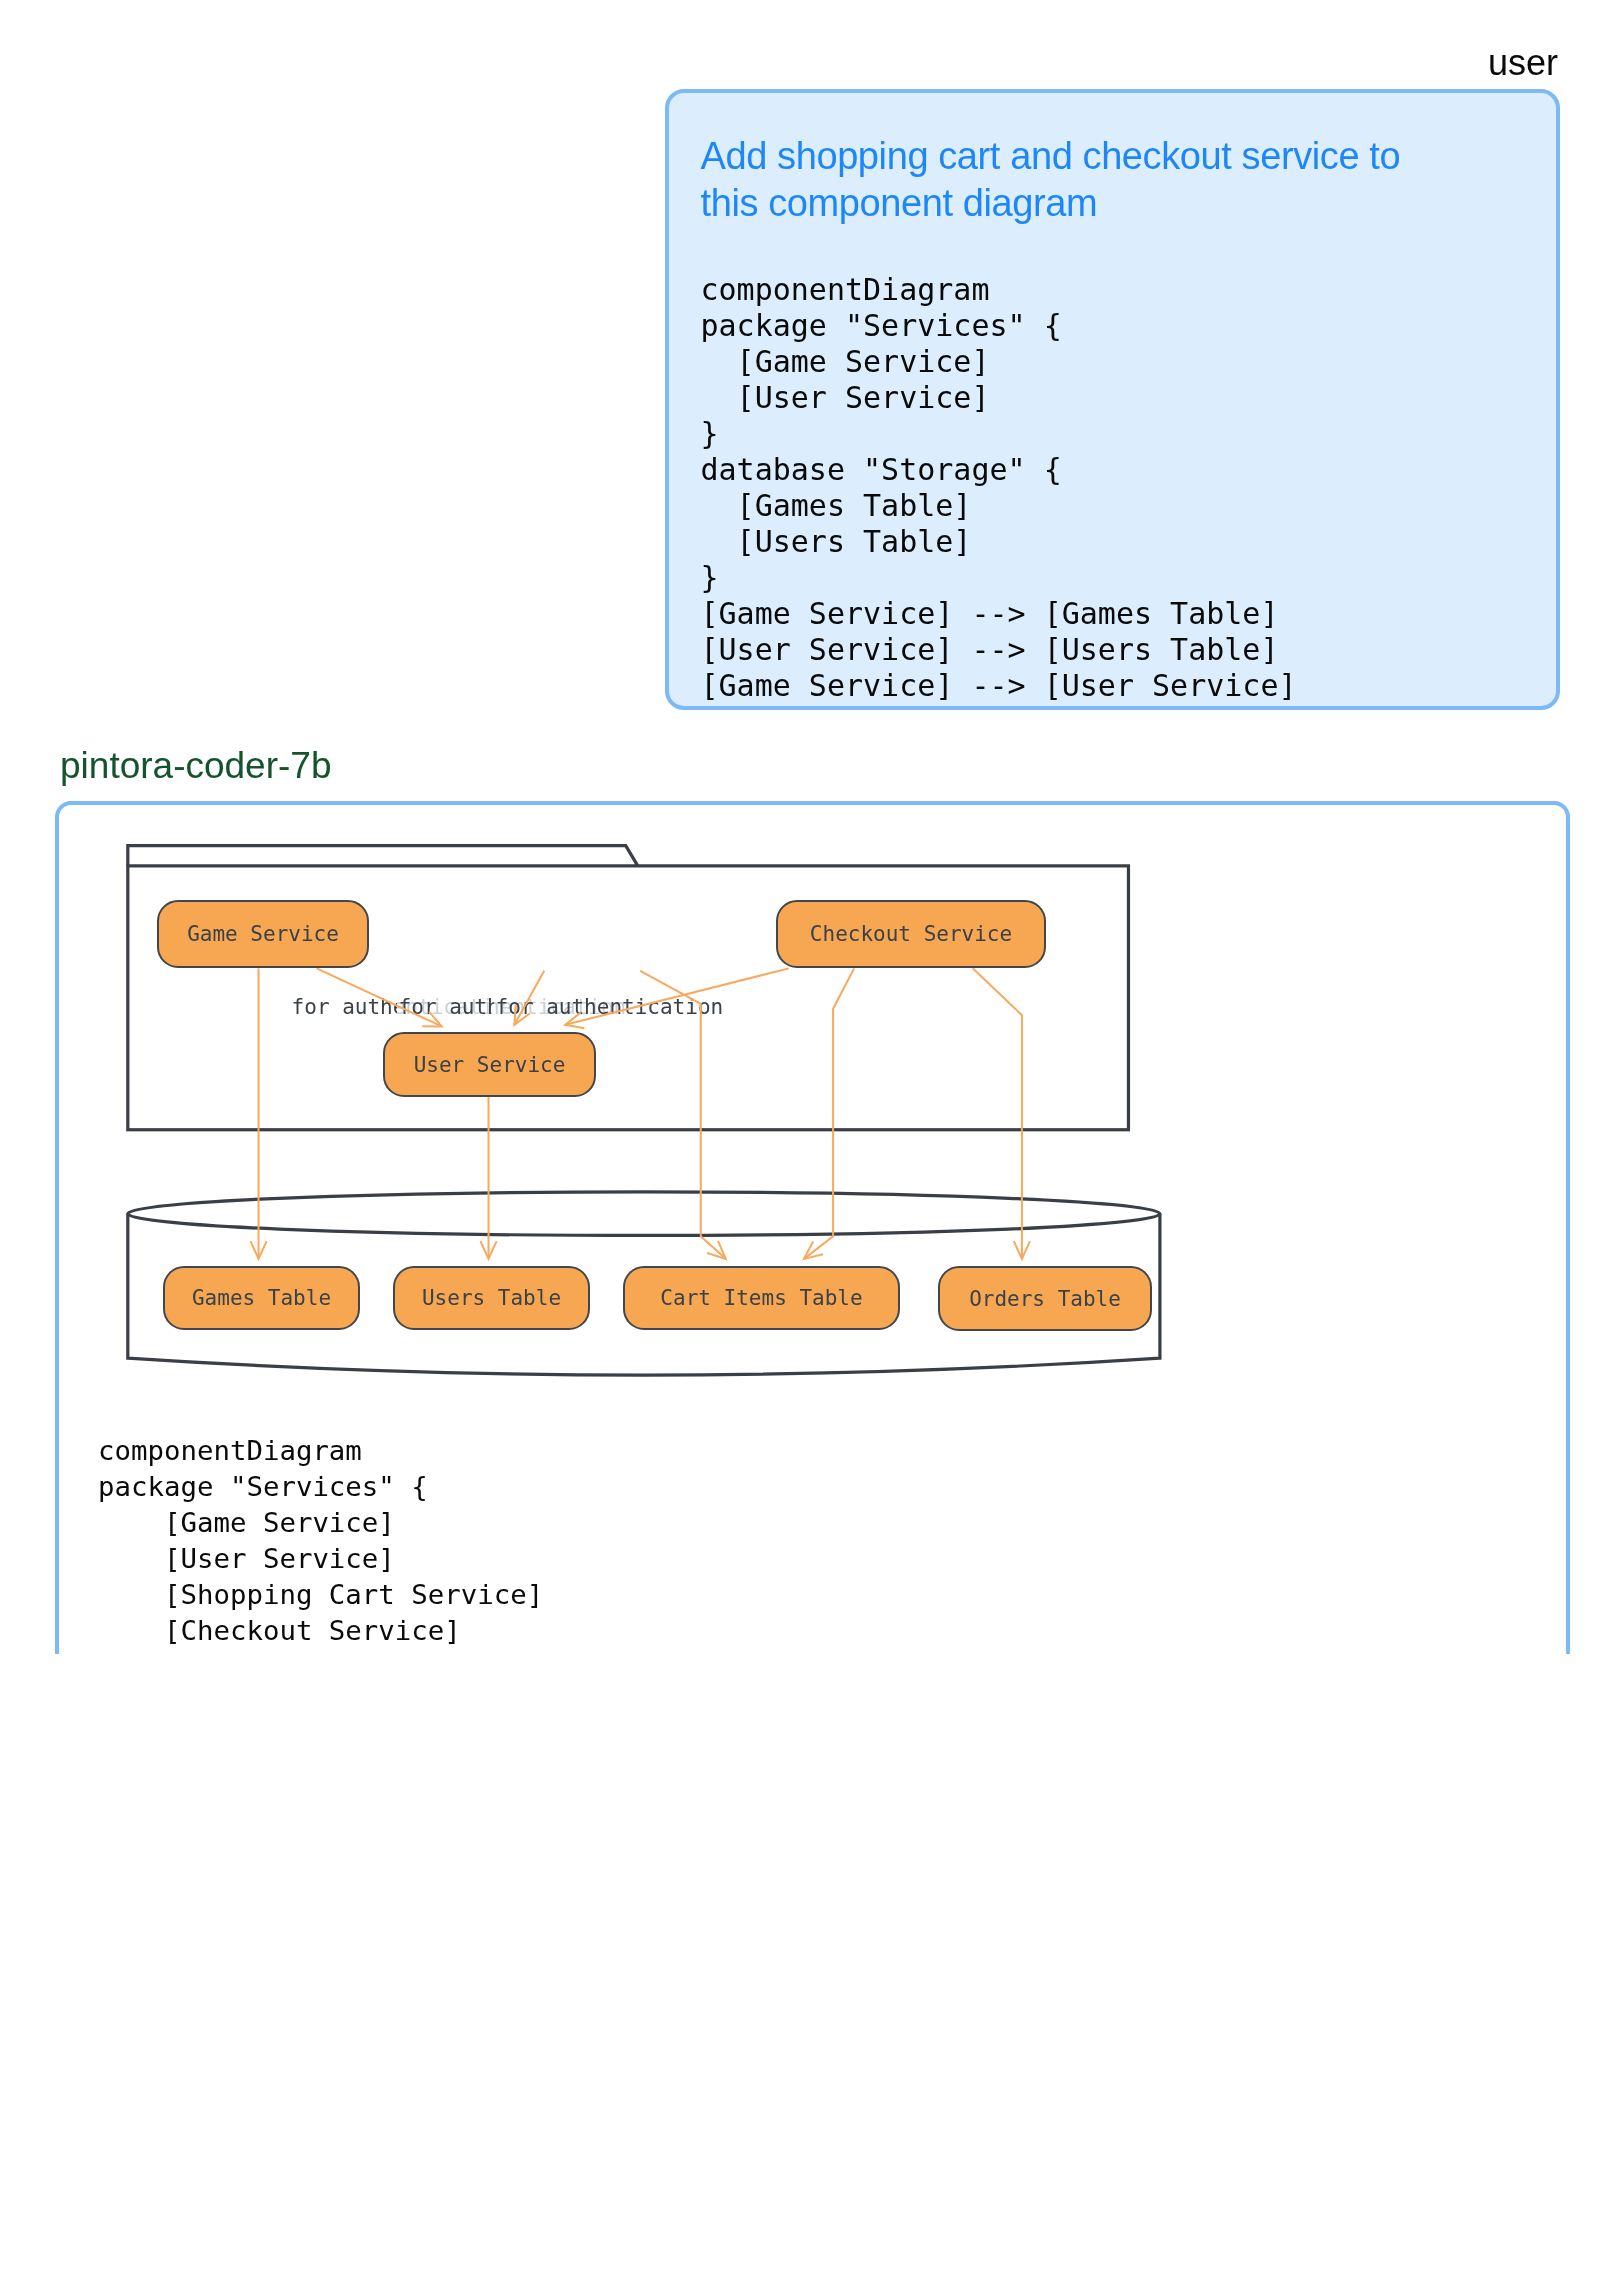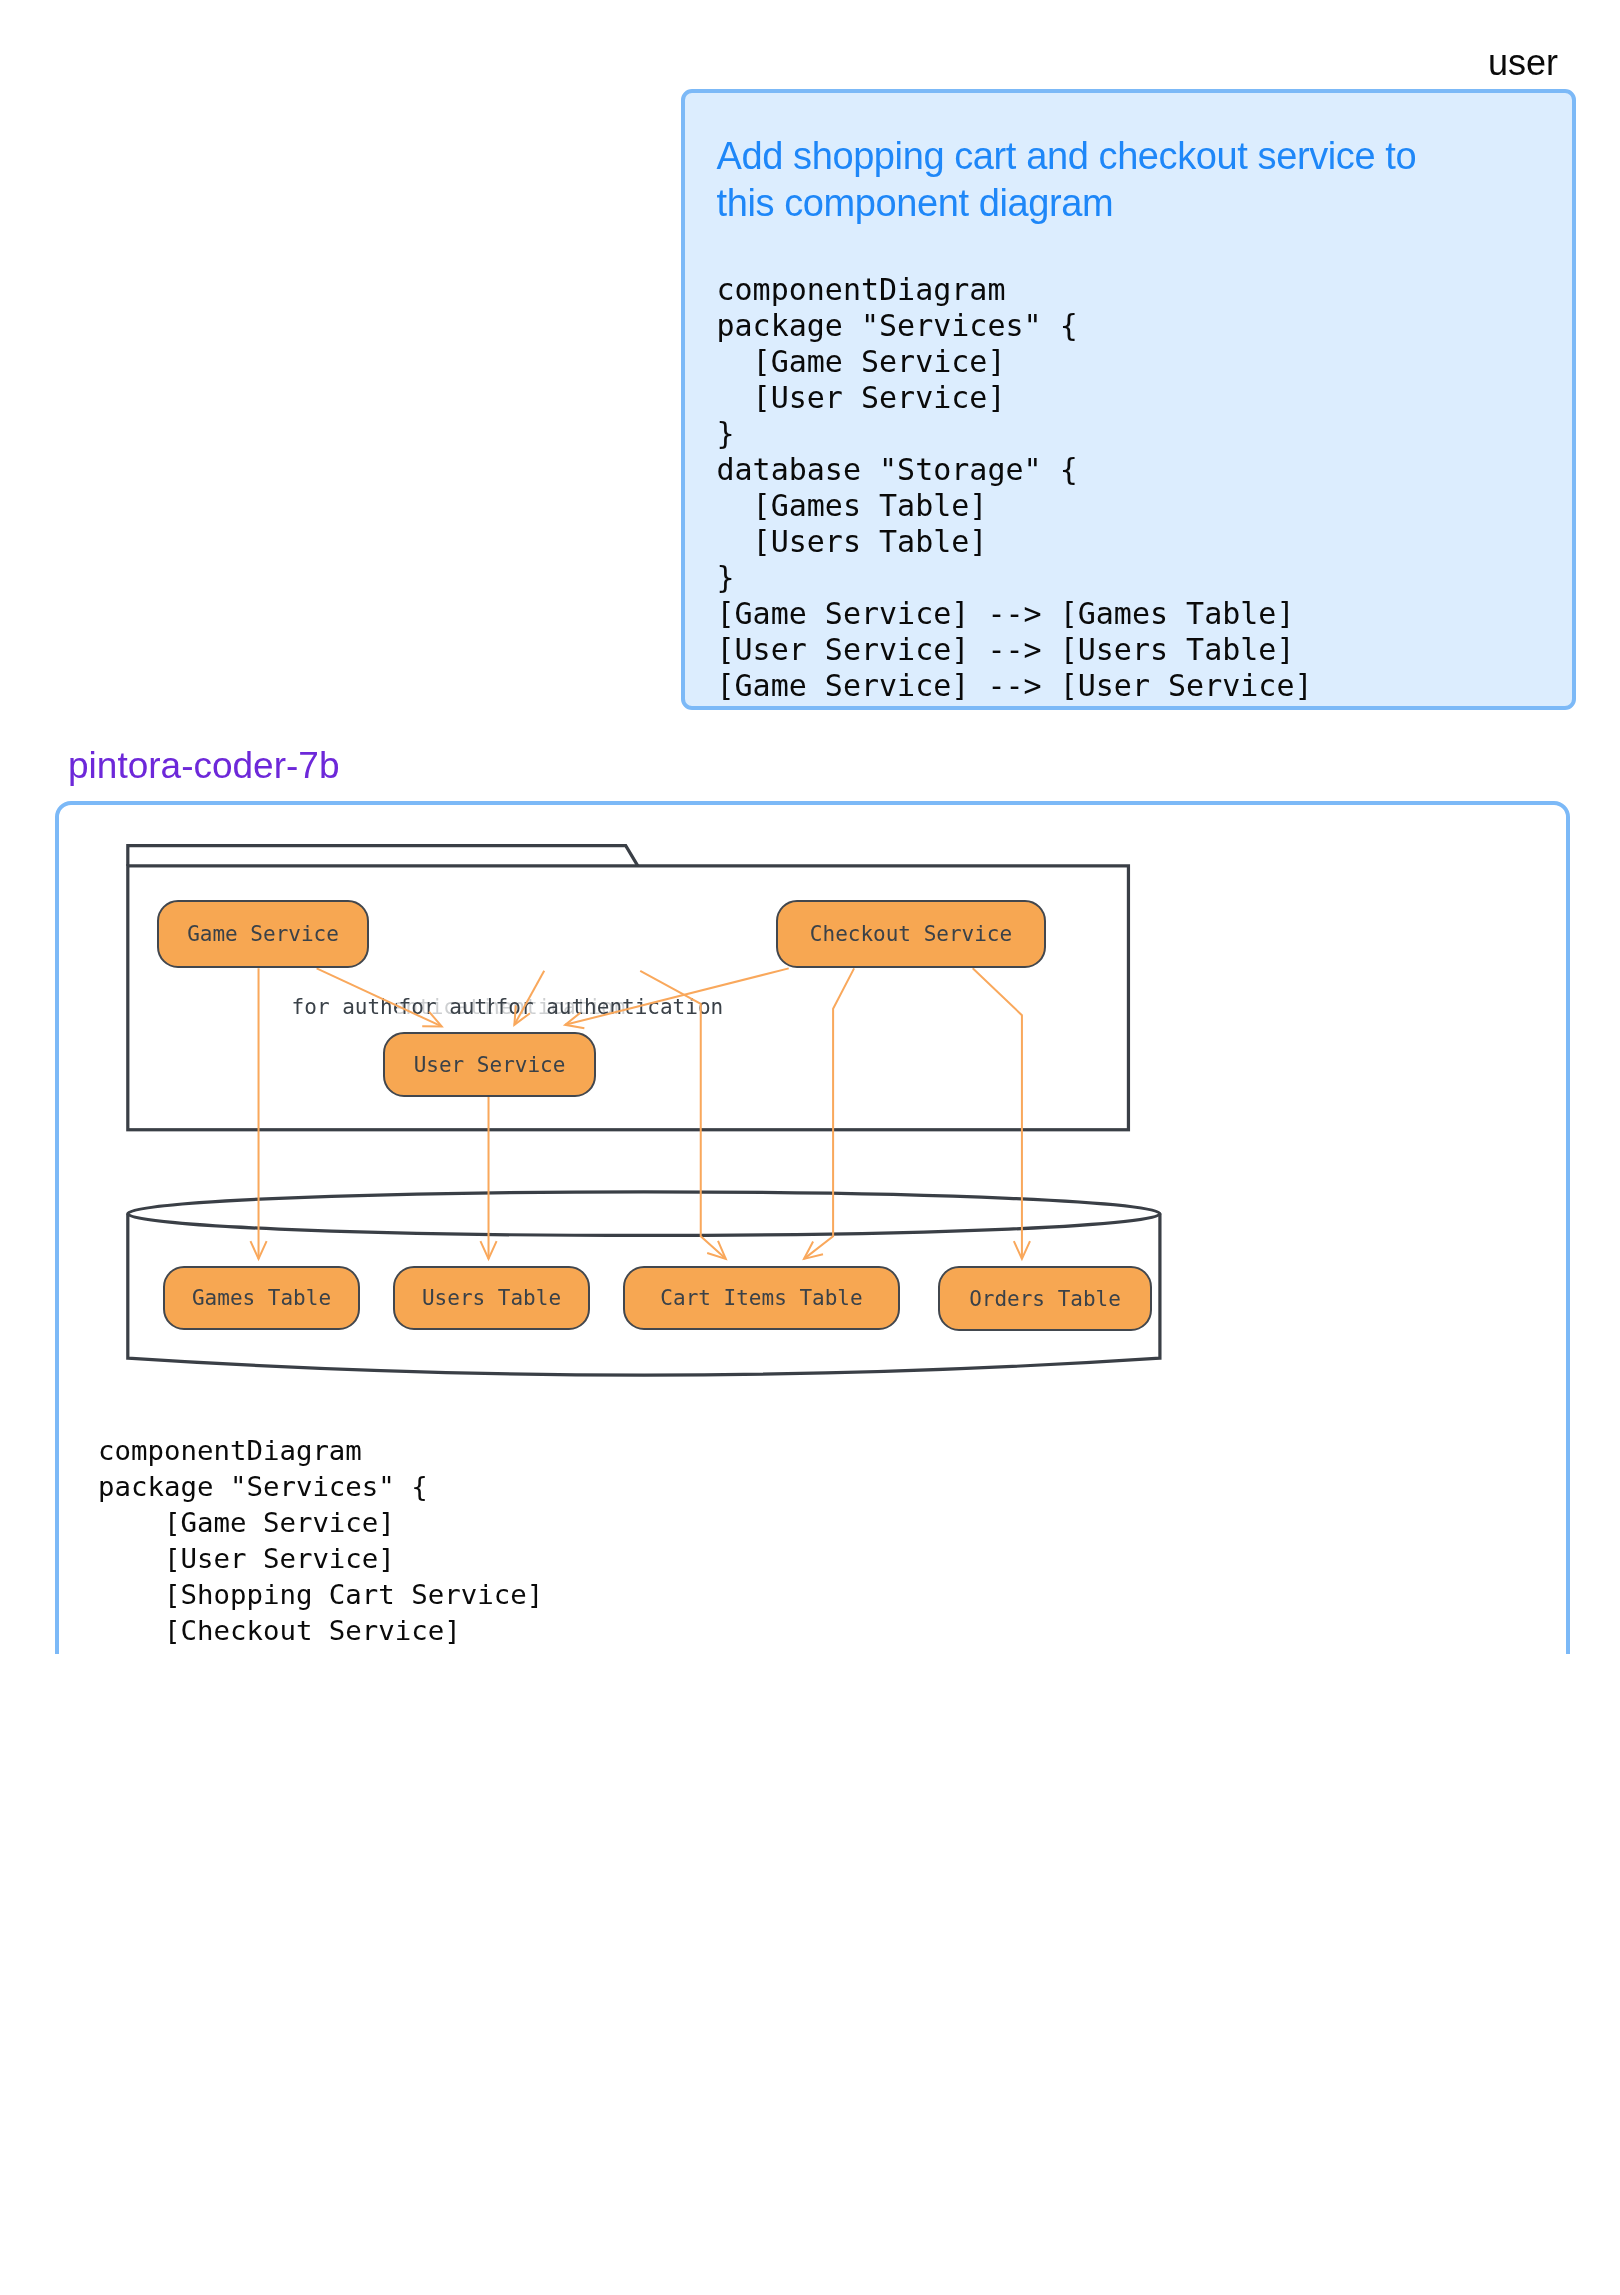--- a/index.html
+++ b/index.html
@@ -24,46 +24,46 @@
   }
   .abs{position:absolute;}
 
   
   .user-author{
     top:42px;left:0;width:1558px;
     text-align:right;
     font-size:36px;color:#0b0b0b;
   }
   .user-bubble{
-    left:681px;top:89px;width:895px;height:621px;
+    left:665px;top:89px;width:895px;height:621px;
     background:var(--c-bubble-bg);
     border:4px solid var(--c-blue-border);
-    border-radius:11px;
+    border-radius:19px;
   }
   .prompt{
     position:absolute;left:31.5px;top:40px;
     font-size:38px;line-height:47px;font-weight:500;
     color:var(--c-heading);
     letter-spacing:-0.4px;
   }
   .prompt span{display:block;}
   pre.code{
     font-family:"DejaVu Sans Mono", monospace;
     color:var(--c-code);
     white-space:pre;
   }
   .user-code{
     position:absolute;left:31.5px;top:179px;
     font-size:30px;line-height:36px;
   }
 
   
   .model-author{
-    left:68px;top:745px;
-    font-size:37px;color:#6d28d9;
+    left:60px;top:745px;
+    font-size:37px;color:#14532d;
   }
   .model-box{
     left:55px;top:801px;width:1515px;height:1434px;
     background:#ffffff;
     border:4px solid var(--c-blue-border);
     border-radius:16px;
   }
   .model-code{
     left:98px;top:1433px;
     font-size:27.4px;line-height:36px;

